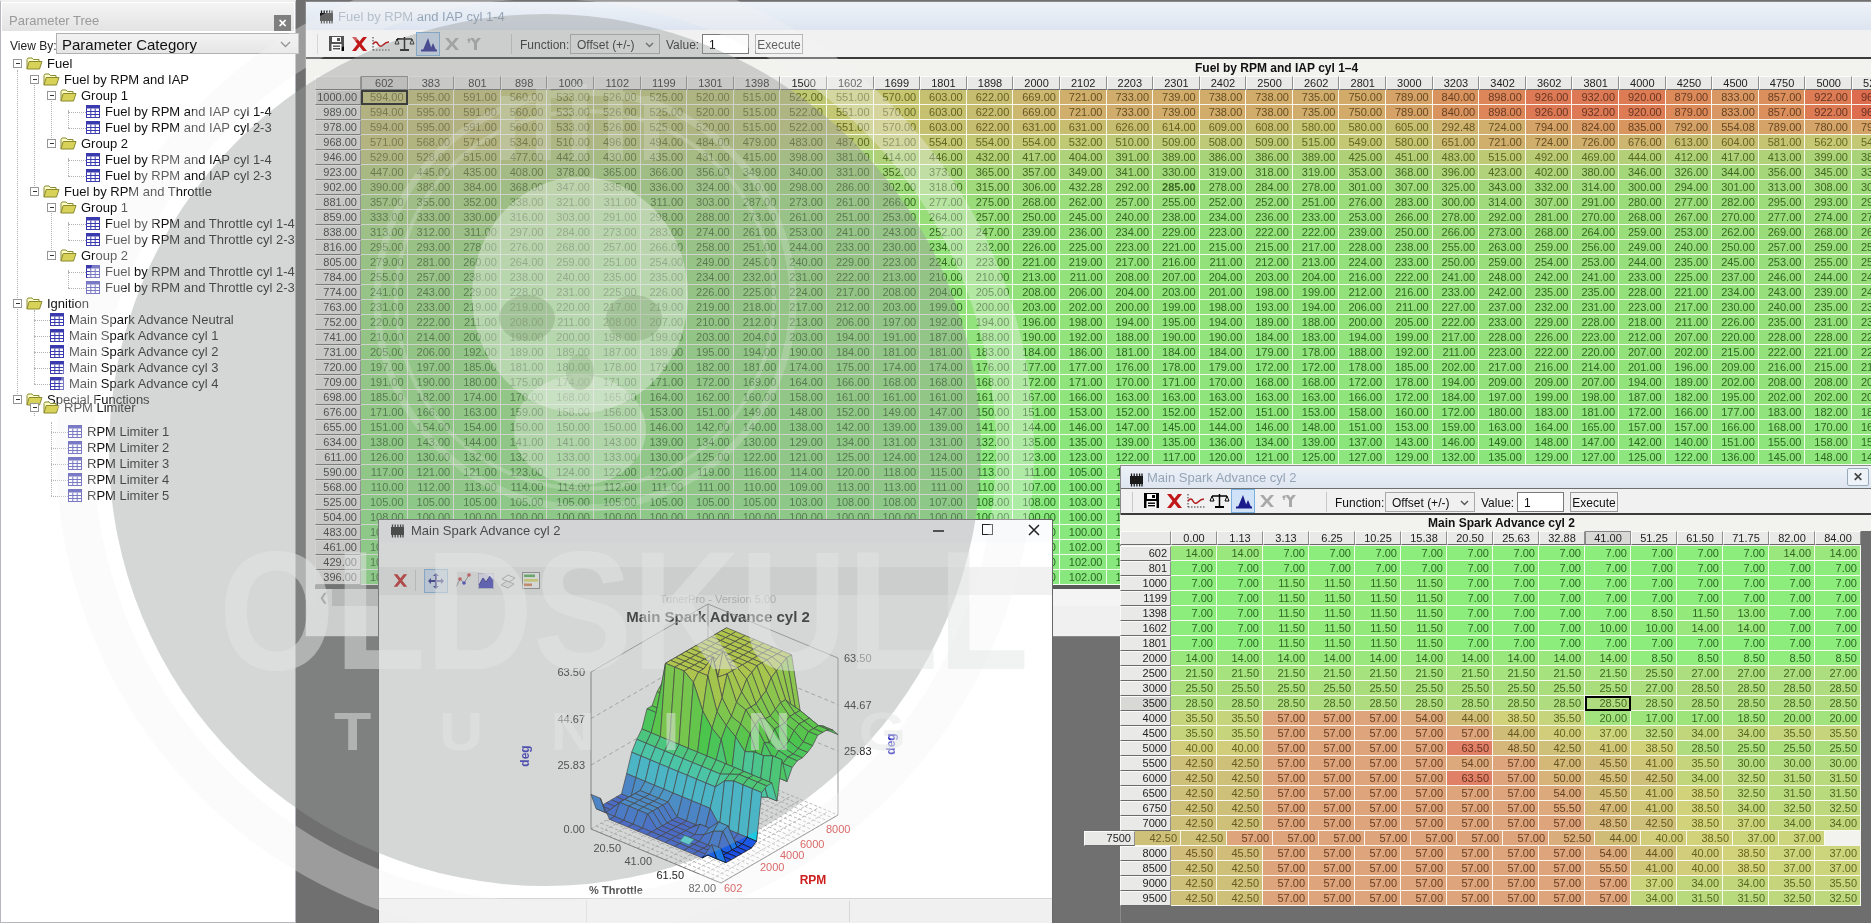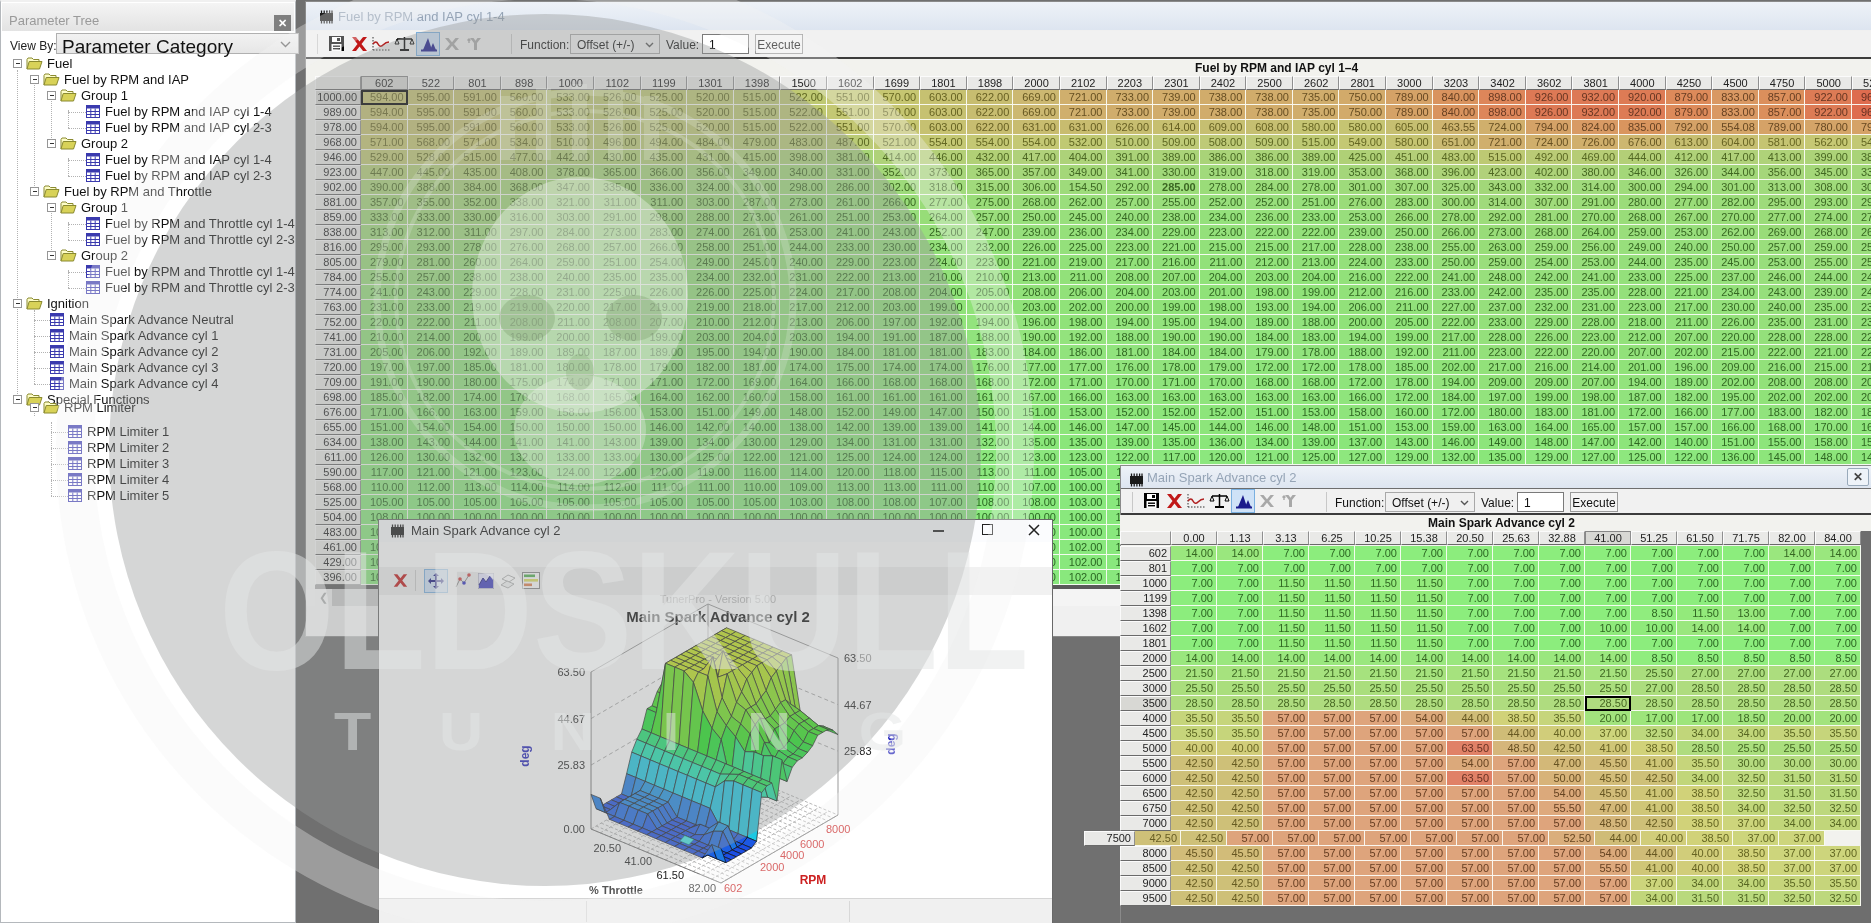--- a/index.html
+++ b/index.html
@@ -3,21 +3,21 @@
 *{margin:0;padding:0;box-sizing:border-box;}
 html,body{width:1871px;height:923px;overflow:hidden;}
 body{font-family:"Liberation Sans",sans-serif;background:#707070;position:relative;}
 .wm{position:absolute;left:0;top:0;z-index:90;pointer-events:none;}
 
 #tree{position:absolute;left:0;top:0;width:296px;height:923px;background:#fff;border:1px solid #b4b8bc;border-top:2px solid #f0f0f0;}
 #tree .cap{position:absolute;left:1px;top:1px;right:1px;height:28px;background:linear-gradient(#f4f4f4,#e3e3e3);}
 #tree .cap span{position:absolute;left:7px;top:10px;font-size:13px;color:#9a9a9a;}
 #tree .cap .x{position:absolute;right:3px;top:12px;width:17px;height:16px;background:#7f7f7f;color:#fff;font-size:11px;text-align:center;line-height:16px;font-weight:bold;}
 #viewby{position:absolute;left:9px;top:37px;font-size:12px;color:#222;}
-#combo{position:absolute;left:55px;top:31px;width:243px;height:21px;border:1px solid #b0b0b0;background:linear-gradient(#f2f2f2,#e6e6e6);font-size:19px;color:#111;padding:2px 0 0 5px;}
+#combo{position:absolute;left:55px;top:31px;width:243px;height:21px;border:1px solid #b0b0b0;background:linear-gradient(#f2f2f2,#e6e6e6);font-size:15px;color:#111;padding:2px 0 0 5px;}
 #treebody{position:absolute;left:2px;top:54px;font-size:13px;color:#111;width:292px;}
 .trow{position:absolute;height:16px;line-height:16px;width:290px;white-space:nowrap;}
 .ebox{position:absolute;top:3px;width:9px;height:9px;border:1px solid #969696;background:#fff;}
 .minus{position:absolute;left:1.5px;top:3px;width:4px;height:1px;background:#333;}
 
 .win{position:absolute;background:#f0f0f0;border:1px solid #8a8a8a;}
 .tbar{position:absolute;left:0;top:0;right:0;height:28px;background:linear-gradient(#eef2f8,#dde5f0);}#sparkwin .tbar{height:22px;}#sparkwin .toolbar{top:23px;height:26px;}#sparkwin .ticon{top:3px;}#sparkwin .tsel{top:0;}
 .tbar .t{position:absolute;left:32px;top:7px;font-size:13px;color:#95a4b6;}
 .toolbar{position:absolute;left:0;top:29px;right:0;height:28px;background:#f1f1f1;border-bottom:2px solid #3c3c3c;}
 .tsep{position:absolute;top:3px;width:1px;height:20px;background:#c8c8c8;}
@@ -105,21 +105,21 @@
   <div class="tbtn" style="left:449px;">Execute</div>
     </div>
 </div>
 <div style="position:absolute;left:306px;top:59px;width:1565px;height:529px;background:#f2f2ee;z-index:4;"></div>
 <div class="gtitle" style="left:315px;top:60px;width:1560px;height:16px;">
     <span style="position:absolute;left:880px;top:1px;">Fuel by RPM and IAP cyl 1–4</span>
   </div>
 <div class="hrow" style="left:315px;top:76px;height:14px;">
     <div class="hc corner" style="width:46px;"></div>
     <div class="hc sel" style="width:46.6px;">602</div>
-    <div class="hc" style="width:46.6px;">522</div>
+    <div class="hc" style="width:46.6px;">383</div>
     <div class="hc" style="width:46.6px;">801</div>
     <div class="hc" style="width:46.6px;">898</div>
     <div class="hc" style="width:46.6px;">1000</div>
     <div class="hc" style="width:46.6px;">1102</div>
     <div class="hc" style="width:46.6px;">1199</div>
     <div class="hc" style="width:46.6px;">1301</div>
     <div class="hc" style="width:46.6px;">1398</div>
     <div class="hc" style="width:46.6px;">1500</div>
     <div class="hc" style="width:46.6px;">1602</div>
     <div class="hc" style="width:46.6px;">1699</div>
@@ -235,21 +235,21 @@
     <div class="dc" style="width:46.6px;background:hsl(53,44%,61%);color:hsl(53,50%,27%);">622.00</div>
     <div class="dc" style="width:46.6px;background:hsl(52,45%,61%);color:hsl(52,50%,27%);">631.00</div>
     <div class="dc" style="width:46.6px;background:hsl(52,45%,61%);color:hsl(52,50%,27%);">631.00</div>
     <div class="dc" style="width:46.6px;background:hsl(53,44%,61%);color:hsl(53,50%,27%);">626.00</div>
     <div class="dc" style="width:46.6px;background:hsl(54,44%,61%);color:hsl(54,50%,27%);">614.00</div>
     <div class="dc" style="width:46.6px;background:hsl(55,43%,61%);color:hsl(55,50%,27%);">609.00</div>
     <div class="dc" style="width:46.6px;background:hsl(55,43%,61%);color:hsl(55,50%,27%);">608.00</div>
     <div class="dc" style="width:46.6px;background:hsl(59,42%,61%);color:hsl(59,50%,27%);">580.00</div>
     <div class="dc" style="width:46.6px;background:hsl(59,42%,61%);color:hsl(59,50%,27%);">580.00</div>
     <div class="dc" style="width:46.6px;background:hsl(55,43%,61%);color:hsl(55,50%,27%);">605.00</div>
-    <div class="dc" style="width:46.6px;background:hsl(44,49%,62%);color:hsl(44,50%,27%);">463.55</div>
+    <div class="dc" style="width:46.6px;background:hsl(44,49%,62%);color:hsl(44,50%,27%);">292.48</div>
     <div class="dc" style="width:46.6px;background:hsl(40,52%,62%);color:hsl(40,50%,27%);">724.00</div>
     <div class="dc" style="width:46.6px;background:hsl(32,57%,62%);color:hsl(32,50%,27%);">794.00</div>
     <div class="dc" style="width:46.6px;background:hsl(28,60%,62%);color:hsl(28,50%,27%);">824.00</div>
     <div class="dc" style="width:46.6px;background:hsl(27,62%,61%);color:hsl(27,50%,27%);">835.00</div>
     <div class="dc" style="width:46.6px;background:hsl(32,57%,62%);color:hsl(32,50%,27%);">792.00</div>
     <div class="dc" style="width:46.6px;background:hsl(33,56%,62%);color:hsl(33,50%,27%);">554.08</div>
     <div class="dc" style="width:46.6px;background:hsl(32,57%,62%);color:hsl(32,50%,27%);">789.00</div>
     <div class="dc" style="width:46.6px;background:hsl(33,56%,62%);color:hsl(33,50%,27%);">780.00</div>
     <div class="dc" style="width:46.6px;background:hsl(32,57%,62%);color:hsl(32,50%,27%);">793.00</div>
   </div>
@@ -371,21 +371,21 @@
     <div class="dc" style="width:46.6px;background:hsl(94,55%,66%);color:hsl(94,50%,27%);">335.00</div>
     <div class="dc" style="width:46.6px;background:hsl(94,55%,66%);color:hsl(94,50%,27%);">336.00</div>
     <div class="dc" style="width:46.6px;background:hsl(96,55%,67%);color:hsl(96,50%,27%);">324.00</div>
     <div class="dc" style="width:46.6px;background:hsl(97,56%,67%);color:hsl(97,50%,27%);">310.00</div>
     <div class="dc" style="width:46.6px;background:hsl(98,57%,67%);color:hsl(98,50%,27%);">298.00</div>
     <div class="dc" style="width:46.6px;background:hsl(99,58%,67%);color:hsl(99,50%,27%);">286.00</div>
     <div class="dc" style="width:46.6px;background:hsl(98,57%,67%);color:hsl(98,50%,27%);">302.00</div>
     <div class="dc" style="width:46.6px;background:hsl(96,56%,67%);color:hsl(96,50%,27%);">318.00</div>
     <div class="dc" style="width:46.6px;background:hsl(96,56%,67%);color:hsl(96,50%,27%);">315.00</div>
     <div class="dc" style="width:46.6px;background:hsl(97,57%,67%);color:hsl(97,50%,27%);">306.00</div>
-    <div class="dc" style="width:46.6px;background:hsl(98,57%,67%);color:hsl(98,50%,27%);">154.50</div>
+    <div class="dc" style="width:46.6px;background:hsl(98,57%,67%);color:hsl(98,50%,27%);">432.28</div>
     <div class="dc" style="width:46.6px;background:hsl(99,58%,67%);color:hsl(99,50%,27%);">292.00</div>
     <div class="dc" style="width:46.6px;background:hsl(99,58%,67%);color:hsl(99,50%,27%);font-weight:bold;">285.00</div>
     <div class="dc" style="width:46.6px;background:hsl(100,59%,67%);color:hsl(100,50%,27%);">278.00</div>
     <div class="dc" style="width:46.6px;background:hsl(100,58%,67%);color:hsl(100,50%,27%);">284.00</div>
     <div class="dc" style="width:46.6px;background:hsl(100,59%,67%);color:hsl(100,50%,27%);">278.00</div>
     <div class="dc" style="width:46.6px;background:hsl(98,57%,67%);color:hsl(98,50%,27%);">301.00</div>
     <div class="dc" style="width:46.6px;background:hsl(97,57%,67%);color:hsl(97,50%,27%);">307.00</div>
     <div class="dc" style="width:46.6px;background:hsl(95,55%,67%);color:hsl(95,50%,27%);">325.00</div>
     <div class="dc" style="width:46.6px;background:hsl(94,54%,66%);color:hsl(94,50%,27%);">343.00</div>
     <div class="dc" style="width:46.6px;background:hsl(95,55%,66%);color:hsl(95,50%,27%);">332.00</div>

